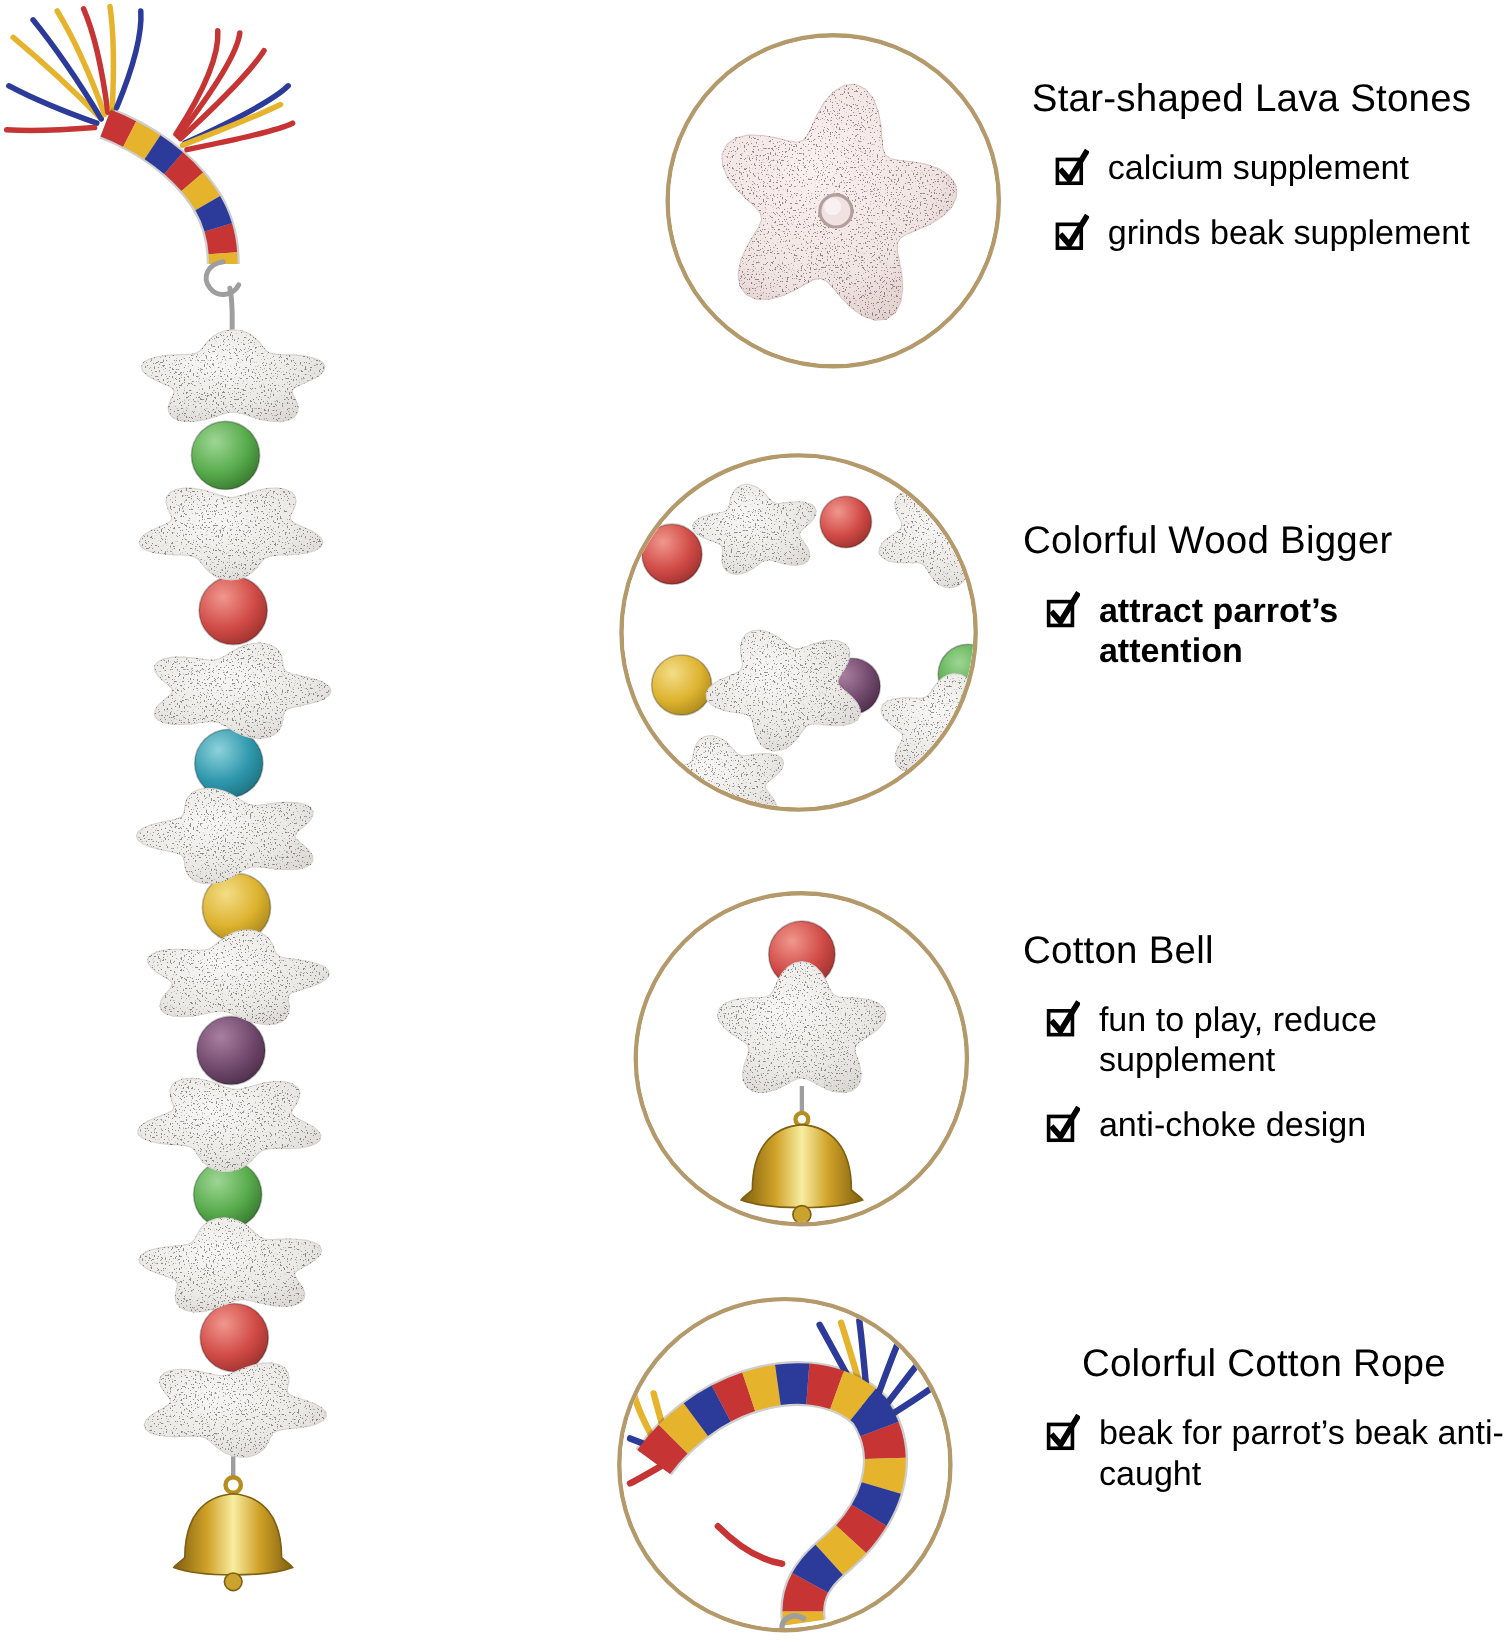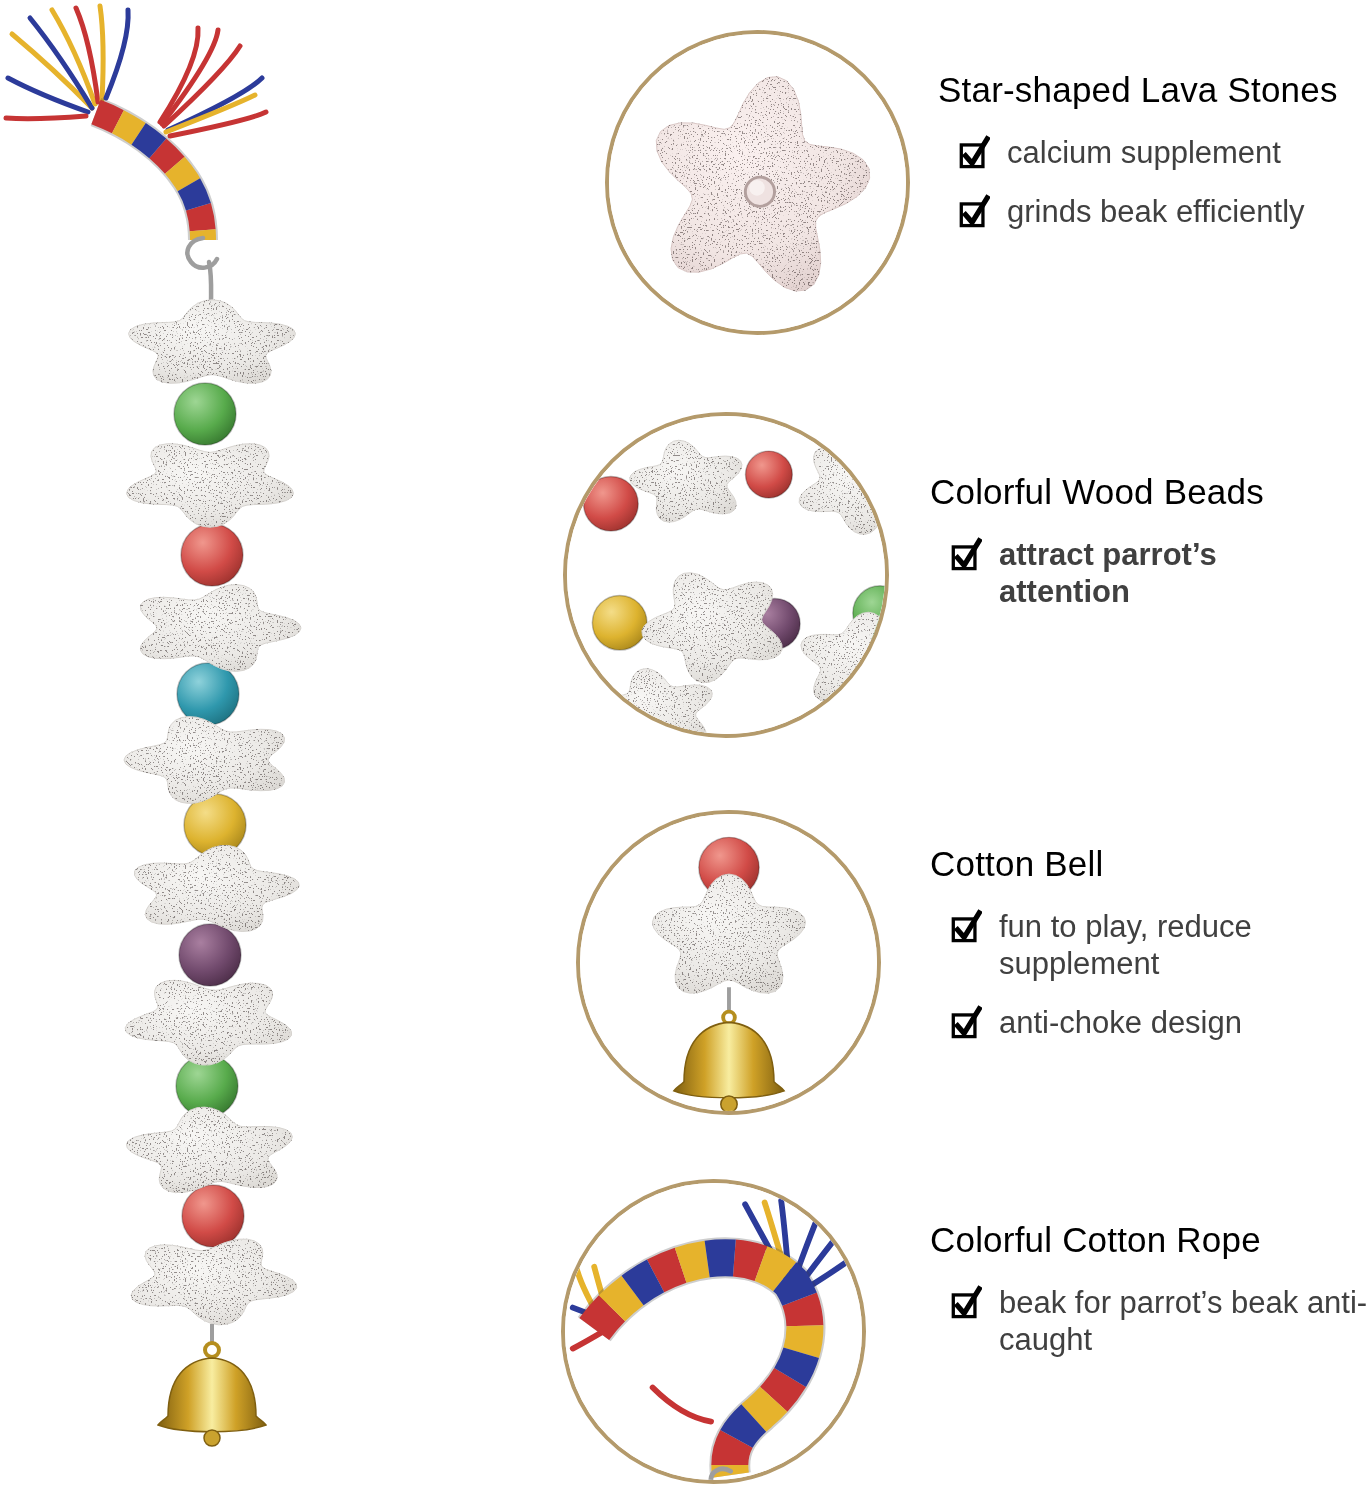--- a/index.html
+++ b/index.html
@@ -14,26 +14,26 @@
   }
   .detail-circle svg{display:block;width:100%;height:100%;}
   .c1{left:605px;top:30px;width:305px;height:305px;}
   .c2{left:563px;top:412px;width:326px;height:326px;}
   .c3{left:576px;top:810px;width:305px;height:305px;}
   .c4{left:561px;top:1179px;width:305px;height:305px;}
   .callout-text{position:absolute;display:flex;flex-direction:column;gap:24px;}
   .t1{left:938px;top:70px;width:430px;}
   .t2{left:930px;top:472px;width:430px;}
   .t3{left:930px;top:844px;width:430px;}
-  .t4{left:930px;top:1220px;width:438px;}
+  .t4{left:930px;top:1220px;width:438px;align-items:center;}
   .callout-title{margin:0;font-size:35px;font-weight:400;color:#000;white-space:nowrap;letter-spacing:0.2px;}
   .bullets{display:flex;flex-direction:column;gap:22px;padding-left:20px;}
   .bullet{display:flex;align-items:flex-start;gap:17px;}
   .cb{width:32px;height:34px;flex:0 0 auto;margin-top:1px;}
-  .bullet-label{font-size:31px;color:#404040;line-height:1.2;}
+  .bullet-label{font-size:31px;color:#000000;line-height:1.2;}
   .t2 .bullet-label{max-width:280px;font-weight:bold;}
   .t3 .bullet-label{max-width:330px;}
   .t4 .bullet-label{max-width:372px;}
 </style>
 </head>
 <body>
 
 <div class="canvas">
 
   <svg width="0" height="0" style="position:absolute" aria-hidden="true">
@@ -241,27 +241,27 @@
       <div class="bullet">
         <svg class="cb" viewBox="0 0 34 36">
             <use href="#cb"></use>
           </svg>
         <span class="bullet-label">calcium supplement</span>
       </div>
       <div class="bullet">
         <svg class="cb" viewBox="0 0 34 36">
             <use href="#cb"></use>
           </svg>
-        <span class="bullet-label">grinds beak efficiently</span>
+        <span class="bullet-label">grinds beak supplement</span>
       </div>
     </div>
   </div>
 
   <div class="callout-text t2">
-    <h2 class="callout-title">Colorful Wood Beads</h2>
+    <h2 class="callout-title">Colorful Wood Bigger</h2>
     <div class="bullets">
       <div class="bullet">
         <svg class="cb" viewBox="0 0 34 36">
             <use href="#cb"></use>
           </svg>
         <span class="bullet-label">attract parrot’s attention</span>
       </div>
     </div>
   </div>
 

